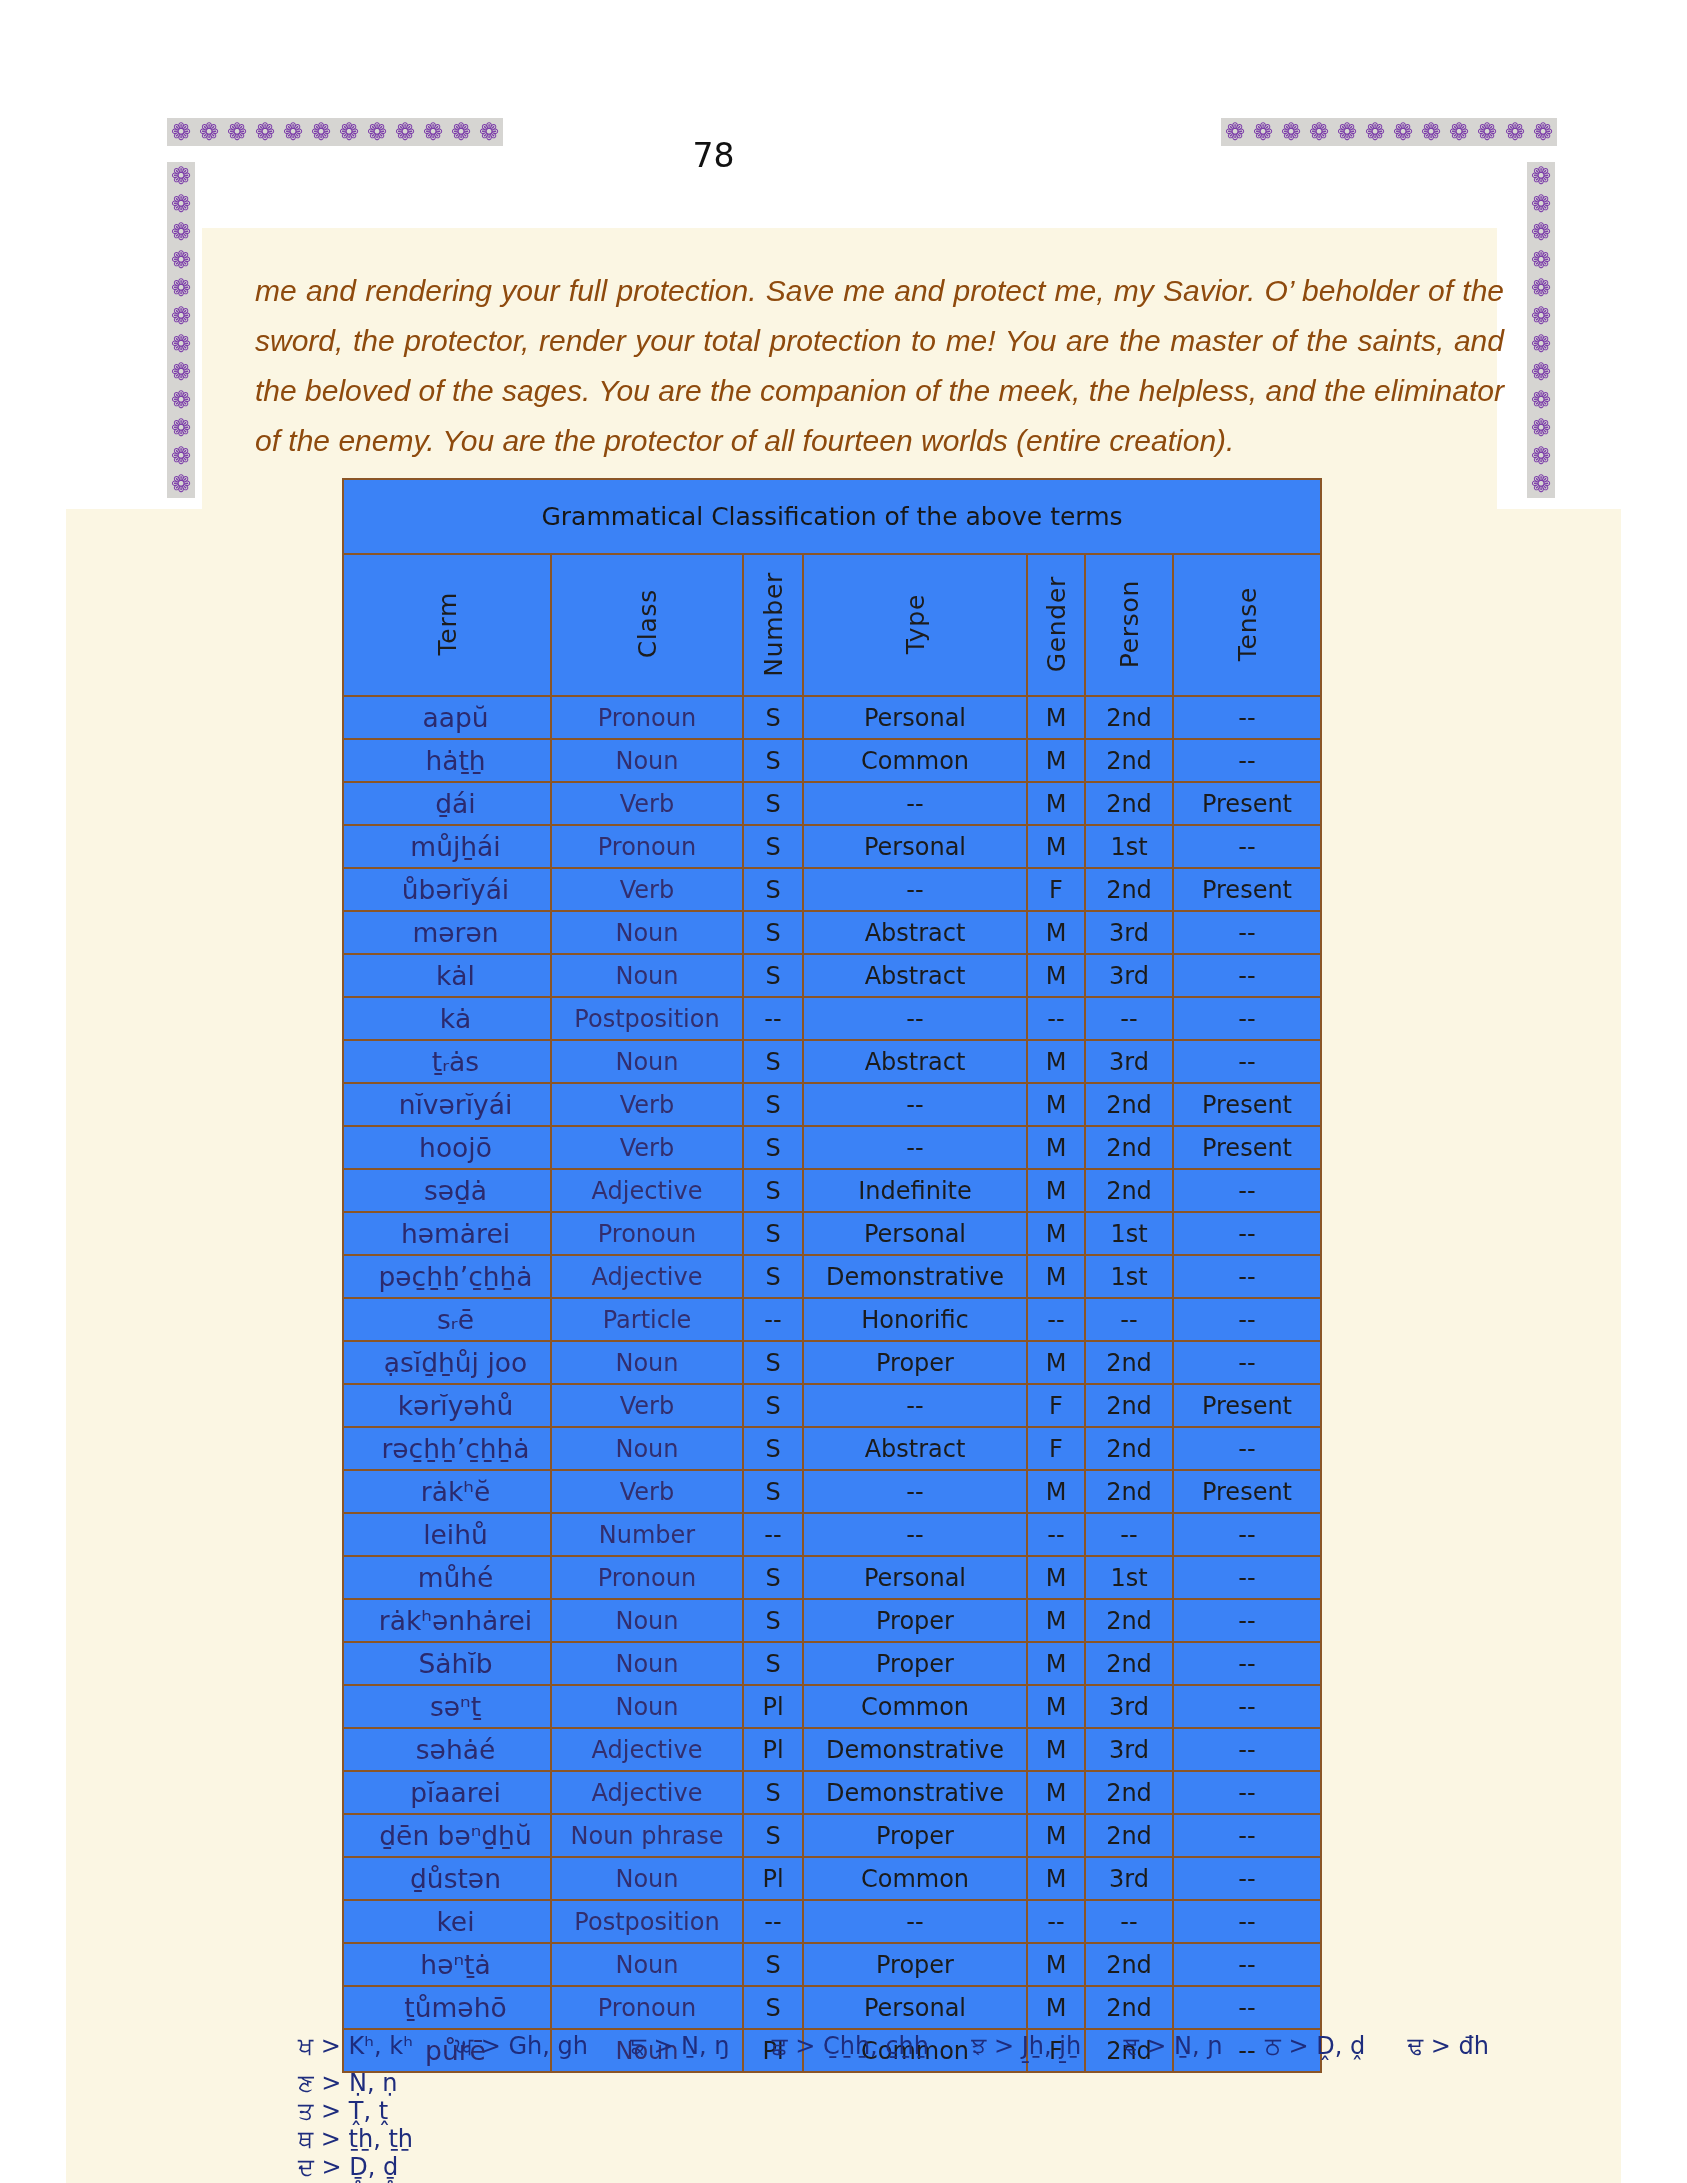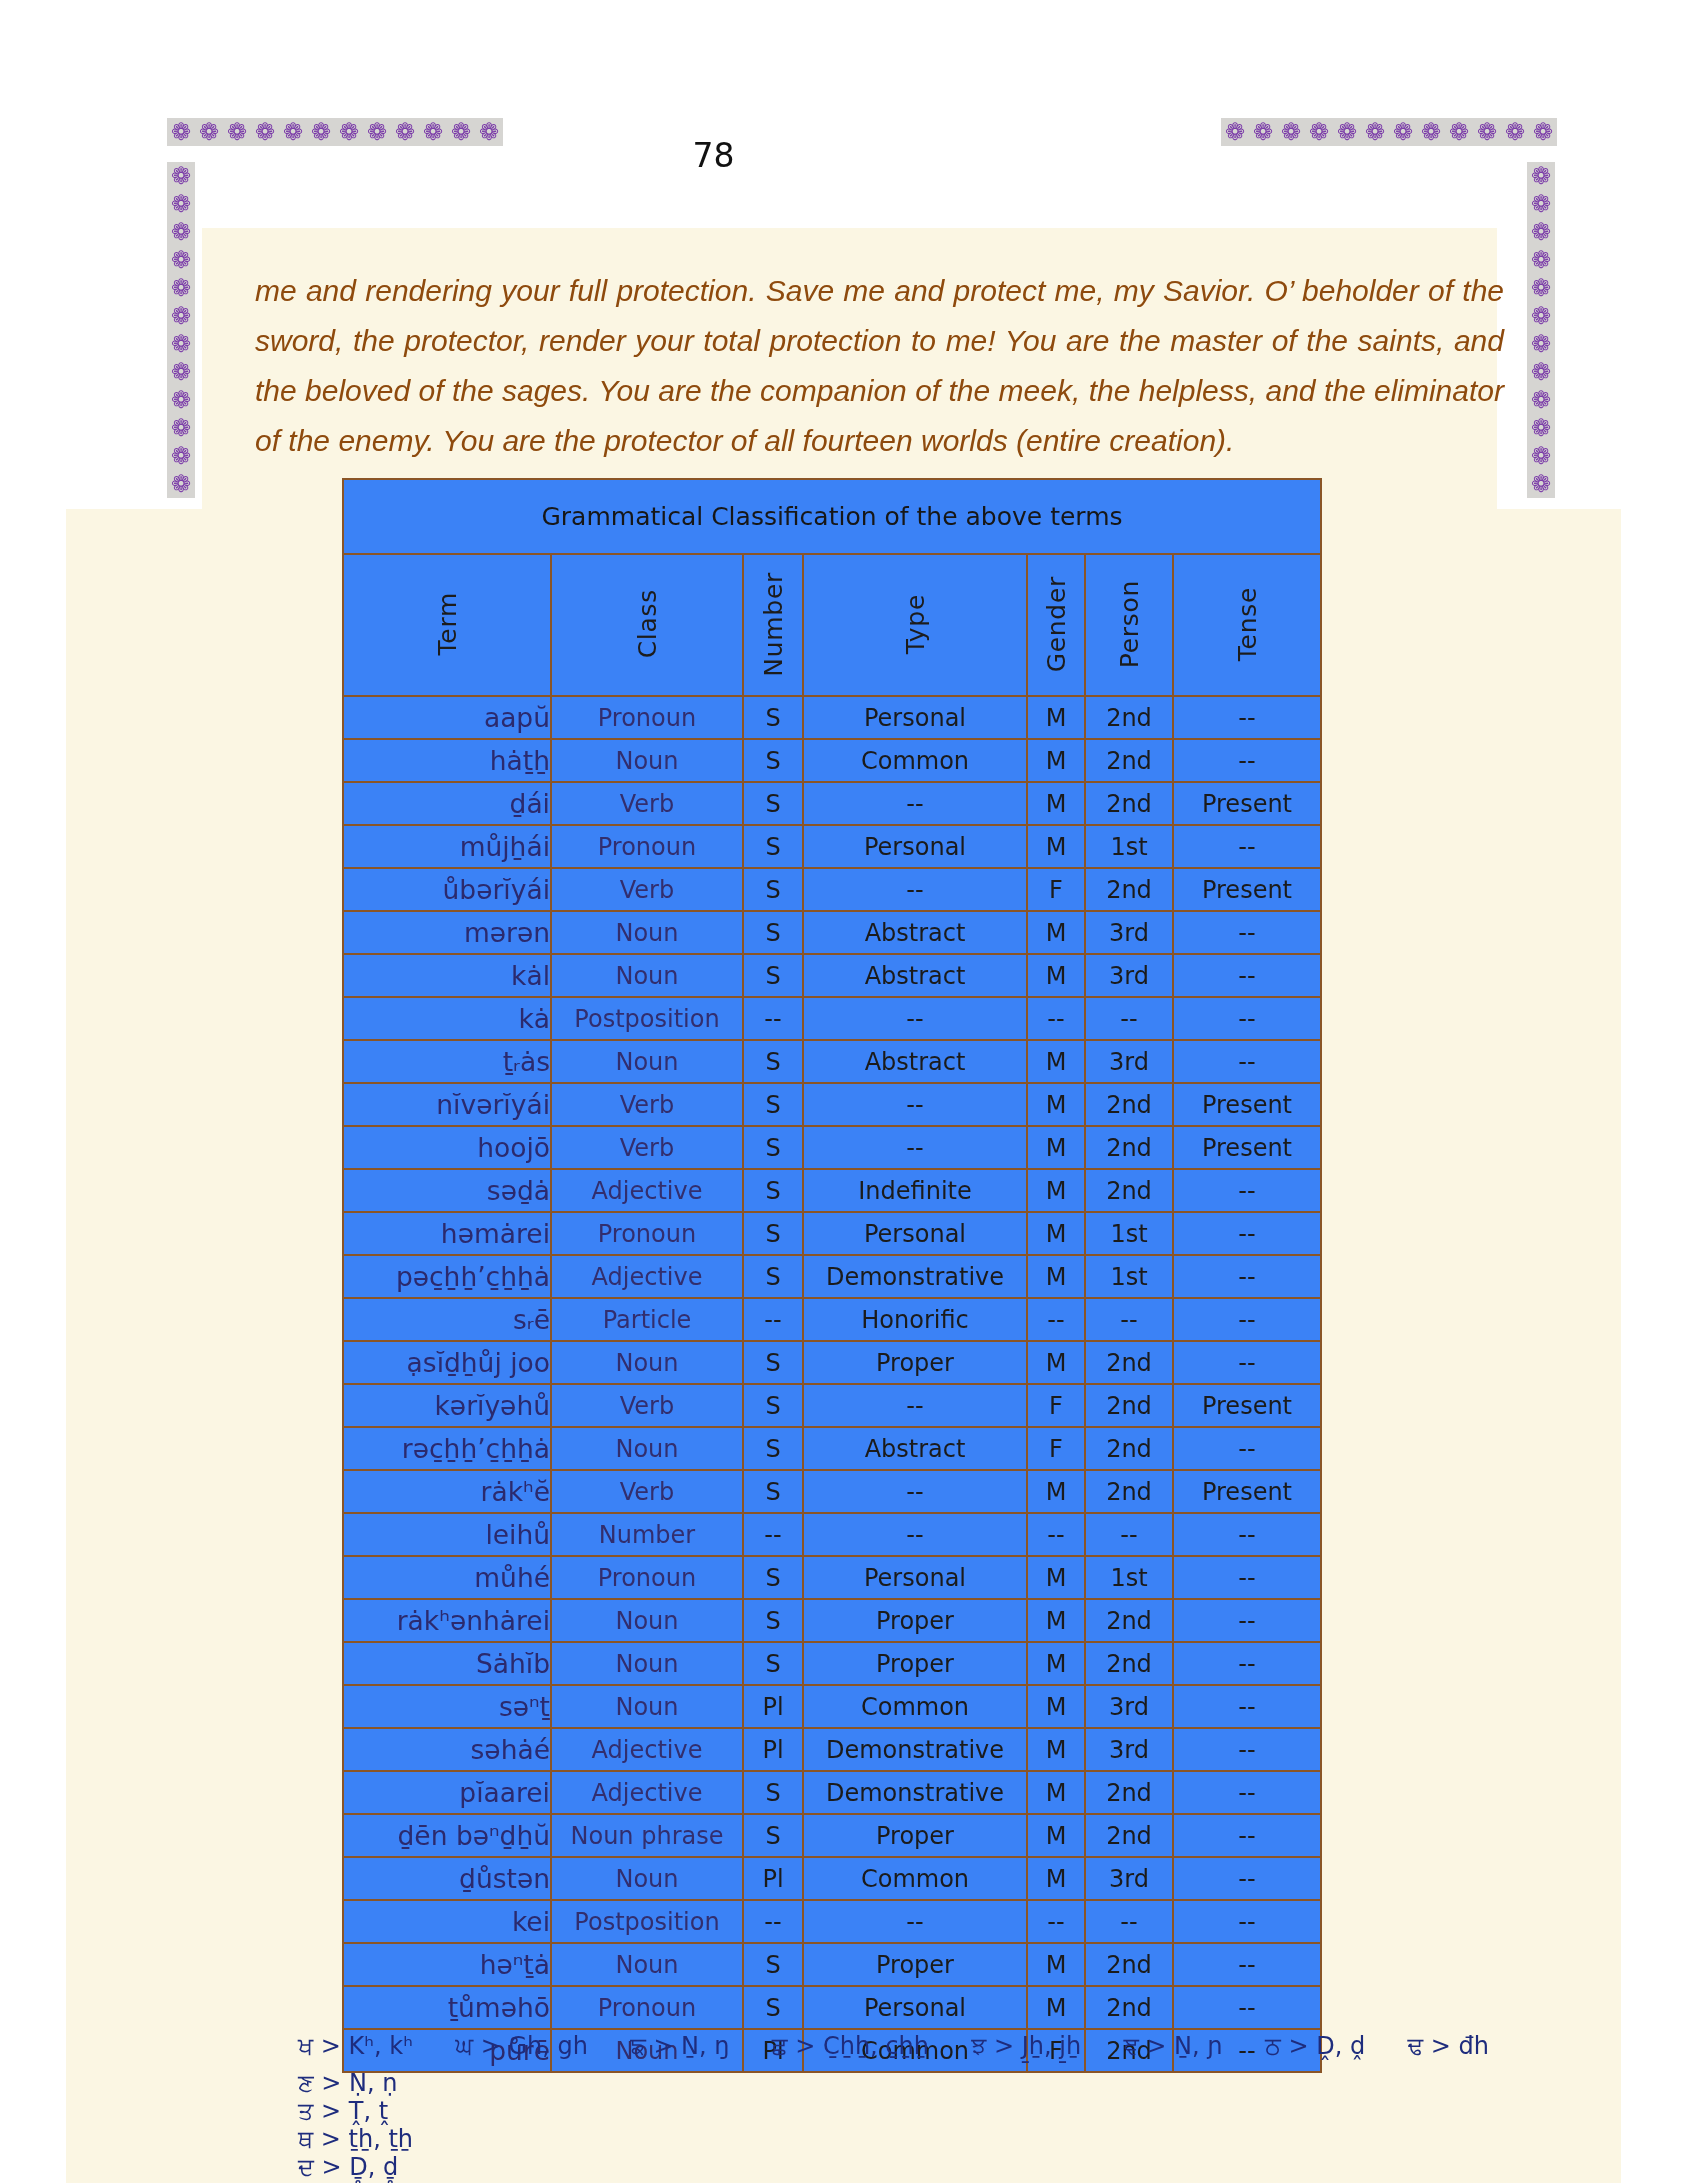--- a/index.html
+++ b/index.html
@@ -30,21 +30,21 @@
 
   
   table.grammar{position:absolute;left:342px;top:478px;border-collapse:collapse;table-layout:fixed;
     font-family:"DejaVu Sans","Liberation Sans",sans-serif;background:#3b82f6;}
   table.grammar td,table.grammar th{border:2px solid #8a5527;padding:0;}
   .title-cell{height:73px;text-align:center;font-size:25px;color:#171717;font-weight:400;}
   th.colhead{height:140px;vertical-align:middle;text-align:center;font-weight:400;}
   th.colhead .vert{display:inline-block;writing-mode:vertical-rl;transform:rotate(180deg);
     font-size:25px;color:#1c1c1c;letter-spacing:0.7px;}
   table.grammar tbody td{height:41px;font-size:24px;color:#1b1b1b;text-align:center;}
-  table.grammar tbody td.term{font-size:26.5px;color:#2b2a6e;text-align:right;padding-left:17px;}
+  table.grammar tbody td.term{font-size:26.5px;color:#2b2a6e;text-align:center;padding-left:17px;}
   table.grammar tbody td.cls{color:#322e6e;margin-left:12px;}
 
   
   .key-row{position:absolute;left:298px;width:1191px;display:flex;justify-content:space-between;
     font-size:24px;color:#1e2c7d;font-family:"DejaVu Sans","Liberation Sans",sans-serif;}
   .key-row.r1{top:2032px;}
   .key-row.r2{top:2069px;flex-direction:column;}
   .key-item{white-space:nowrap;}
 </style>
 </head>

